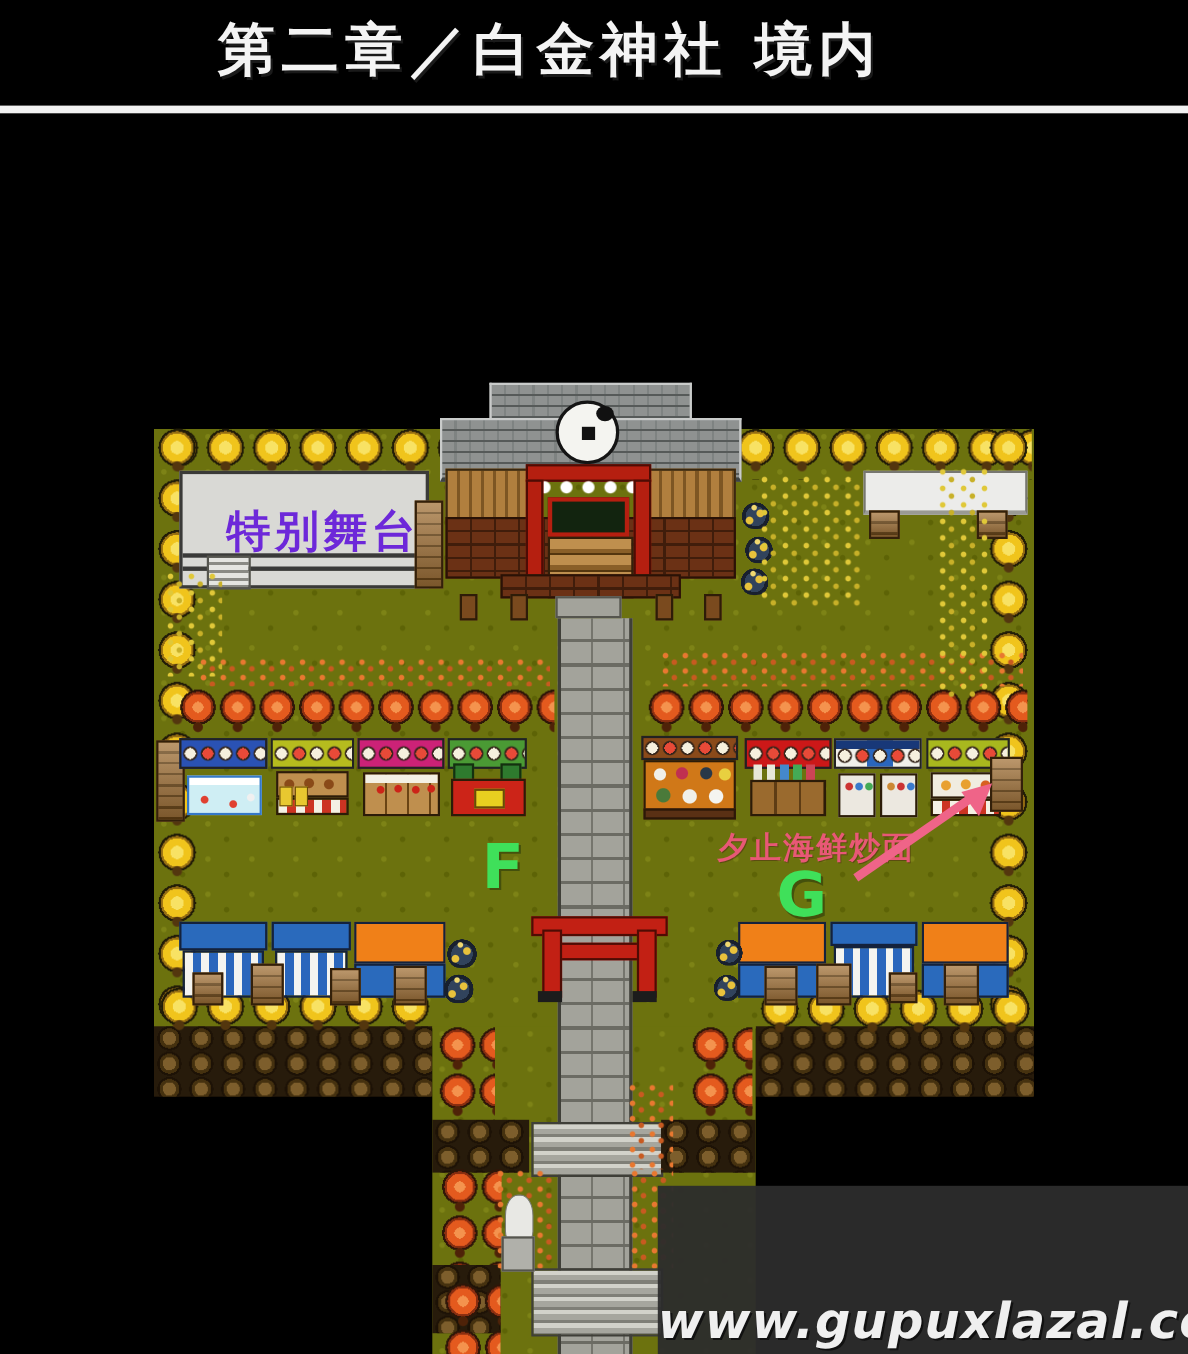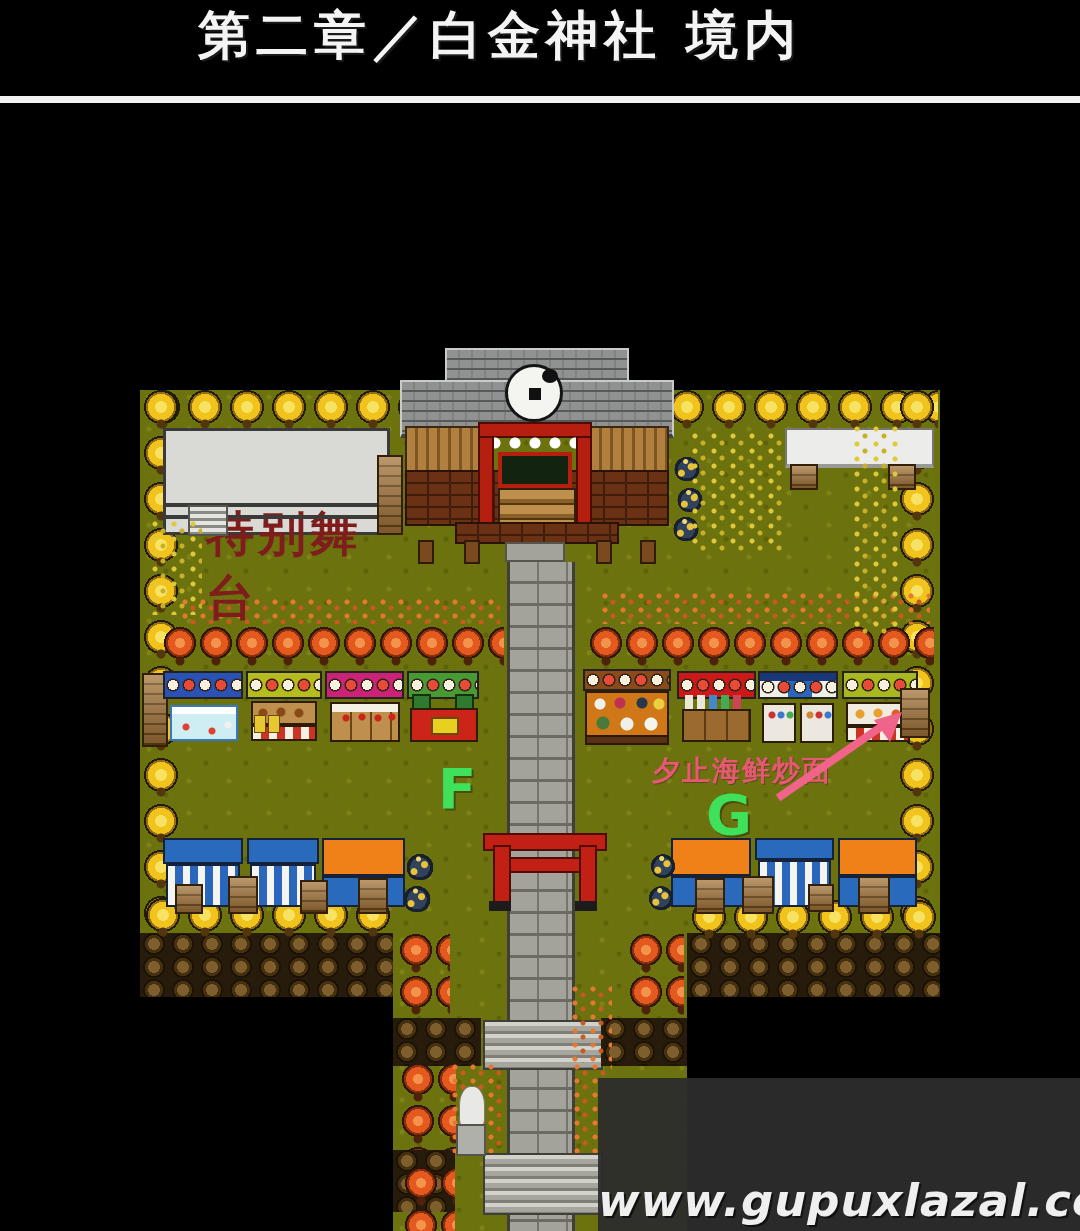--- a/index.html
+++ b/index.html
@@ -1,20 +1,20 @@
 <!DOCTYPE html>
 <html><head>
 <meta charset="utf-8">
 <style>
   html,body{margin:0;padding:0;background:#000;}
   #screen{position:relative;width:1080px;height:1231px;background:#000;overflow:hidden;
           font-family:"DejaVu Sans","Liberation Sans",sans-serif;}
   .abs{position:absolute;}
   
-  .title{width:1000px;top:1px;text-align:center;color:#f4f4f4;font-size:52px;font-weight:bold;
+  .title{width:1000px;top:11px;text-align:center;color:#f4f4f4;font-size:52px;font-weight:bold;
          letter-spacing:6px;text-shadow:2px 2px 0 #1a1a1a;}
   .divider{top:96px;left:0;width:1080px;height:7px;background:#f2f2f2;}
   
   .grass{background-color:#6c720e;background-image:
       radial-gradient(circle at 9px 7px,#7d8316 0 2px,transparent 3px),
       radial-gradient(circle at 26px 21px,#5d6306 0 2px,transparent 3px);
       background-size:40px 32px;}
   .ytrees{background-image:
       radial-gradient(circle at 21px 36px,#53360e 0 4px,transparent 5px),
       radial-gradient(circle at 21px 19px,#f8e264 0 6px,#f0c41c 6px 13px,#946c12 13px 15px,#211c07 15px 17px,transparent 17px);
@@ -66,21 +66,21 @@
   .red{background:#b51f10;}
   .awn{border:2px solid #222;}
   .stall-counter{border:2px solid #2c1c08;}
   .tent-top{border:2px solid #14223c;}
   .stage{background:#d9d9d5;border:3px solid #3a3a38;}
   .board{background:#ececea;border:2px solid #777770;border-bottom:4px solid #9a9a94;}
   .torii{background:#c22014;border:2px solid #4e0c04;}
   .marker{color:#3fe05a;font-size:56px;font-weight:bold;text-shadow:2px 2px 0 rgba(20,40,10,.45);}
   .annotation-text{color:#e85876;font-size:28px;font-weight:bold;letter-spacing:2px;
       text-shadow:1px 1px 0 rgba(60,10,20,.35);}
-  .stage-label{color:#7f1d1d;font-size:48px;font-weight:bold;letter-spacing:4px;margin-top:47px;}
+  .stage-label{color:#6d28d9;font-size:40px;font-weight:bold;letter-spacing:4px;}
   
   .wm-box{background:rgba(44,44,44,.95);}
   .wm-line1{width:100%;text-align:center;font-size:72px;font-weight:bold;letter-spacing:2px;}
   .wm-green{color:#1f9e43;text-shadow:-2px -2px 0 #f0f0f0,2px -2px 0 #f0f0f0,-2px 2px 0 #f0f0f0,2px 2px 0 #f0f0f0;}
   .wm-white{color:#e2e2e2;text-shadow:2px 2px 0 #111;}
   .wm-url{width:100%;text-align:center;font-size:45px;font-weight:bold;font-style:italic;
       color:#efefef;text-shadow:2px 2px 0 #111;letter-spacing:1px;}
 </style>
 </head>
 <body>

